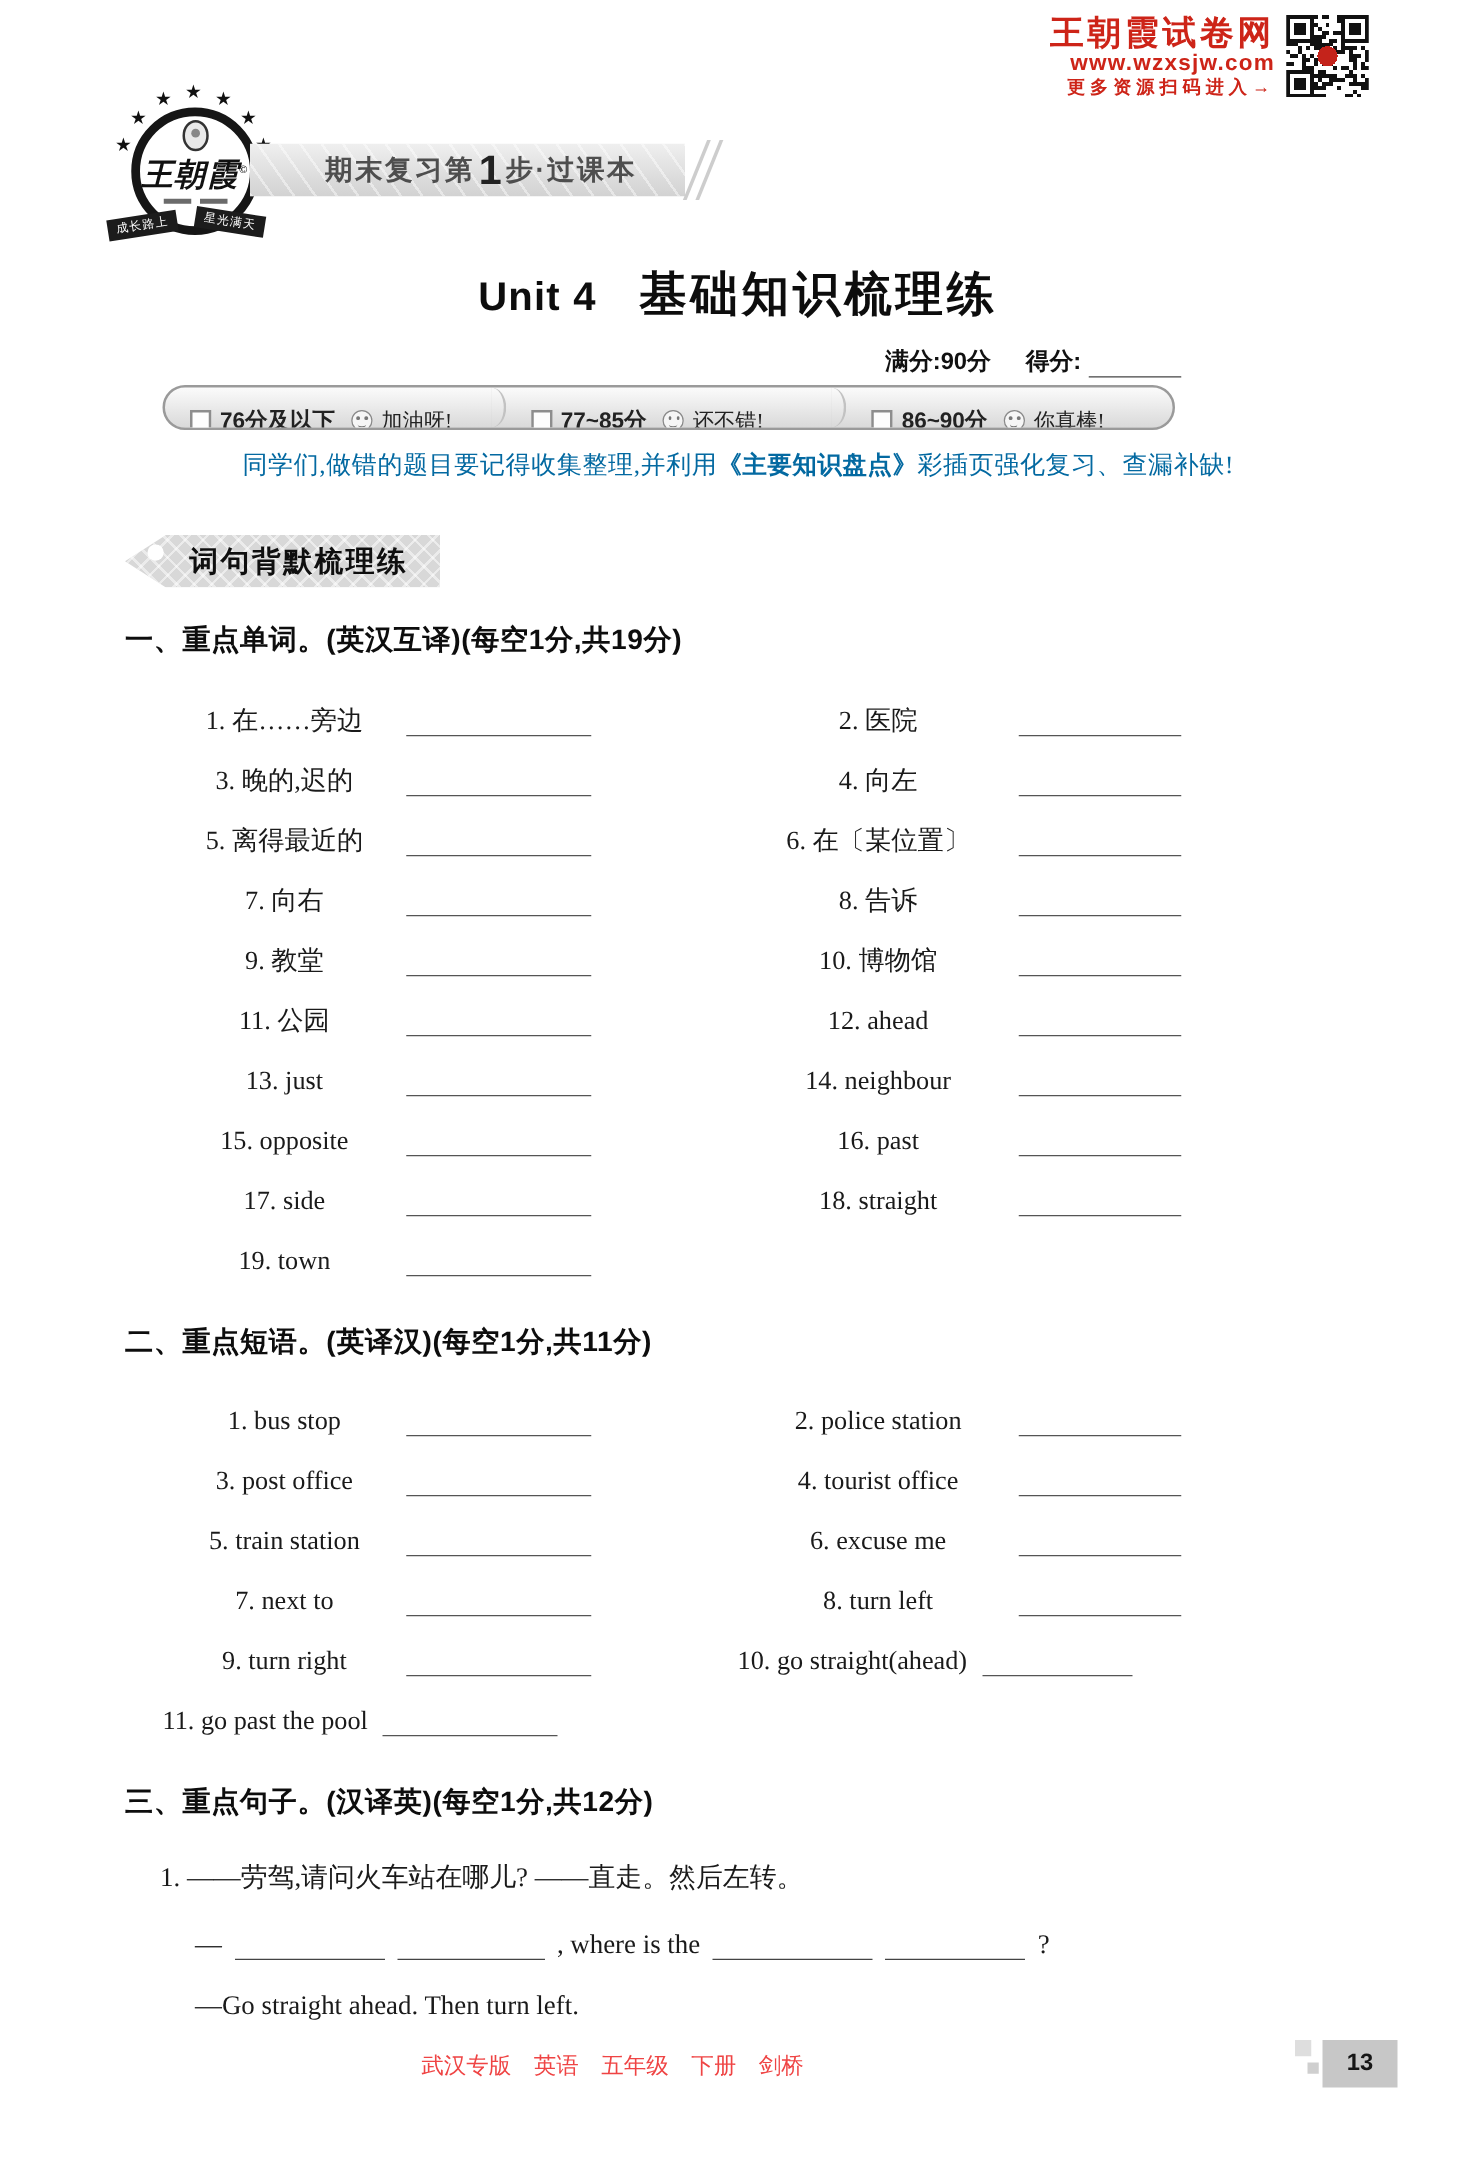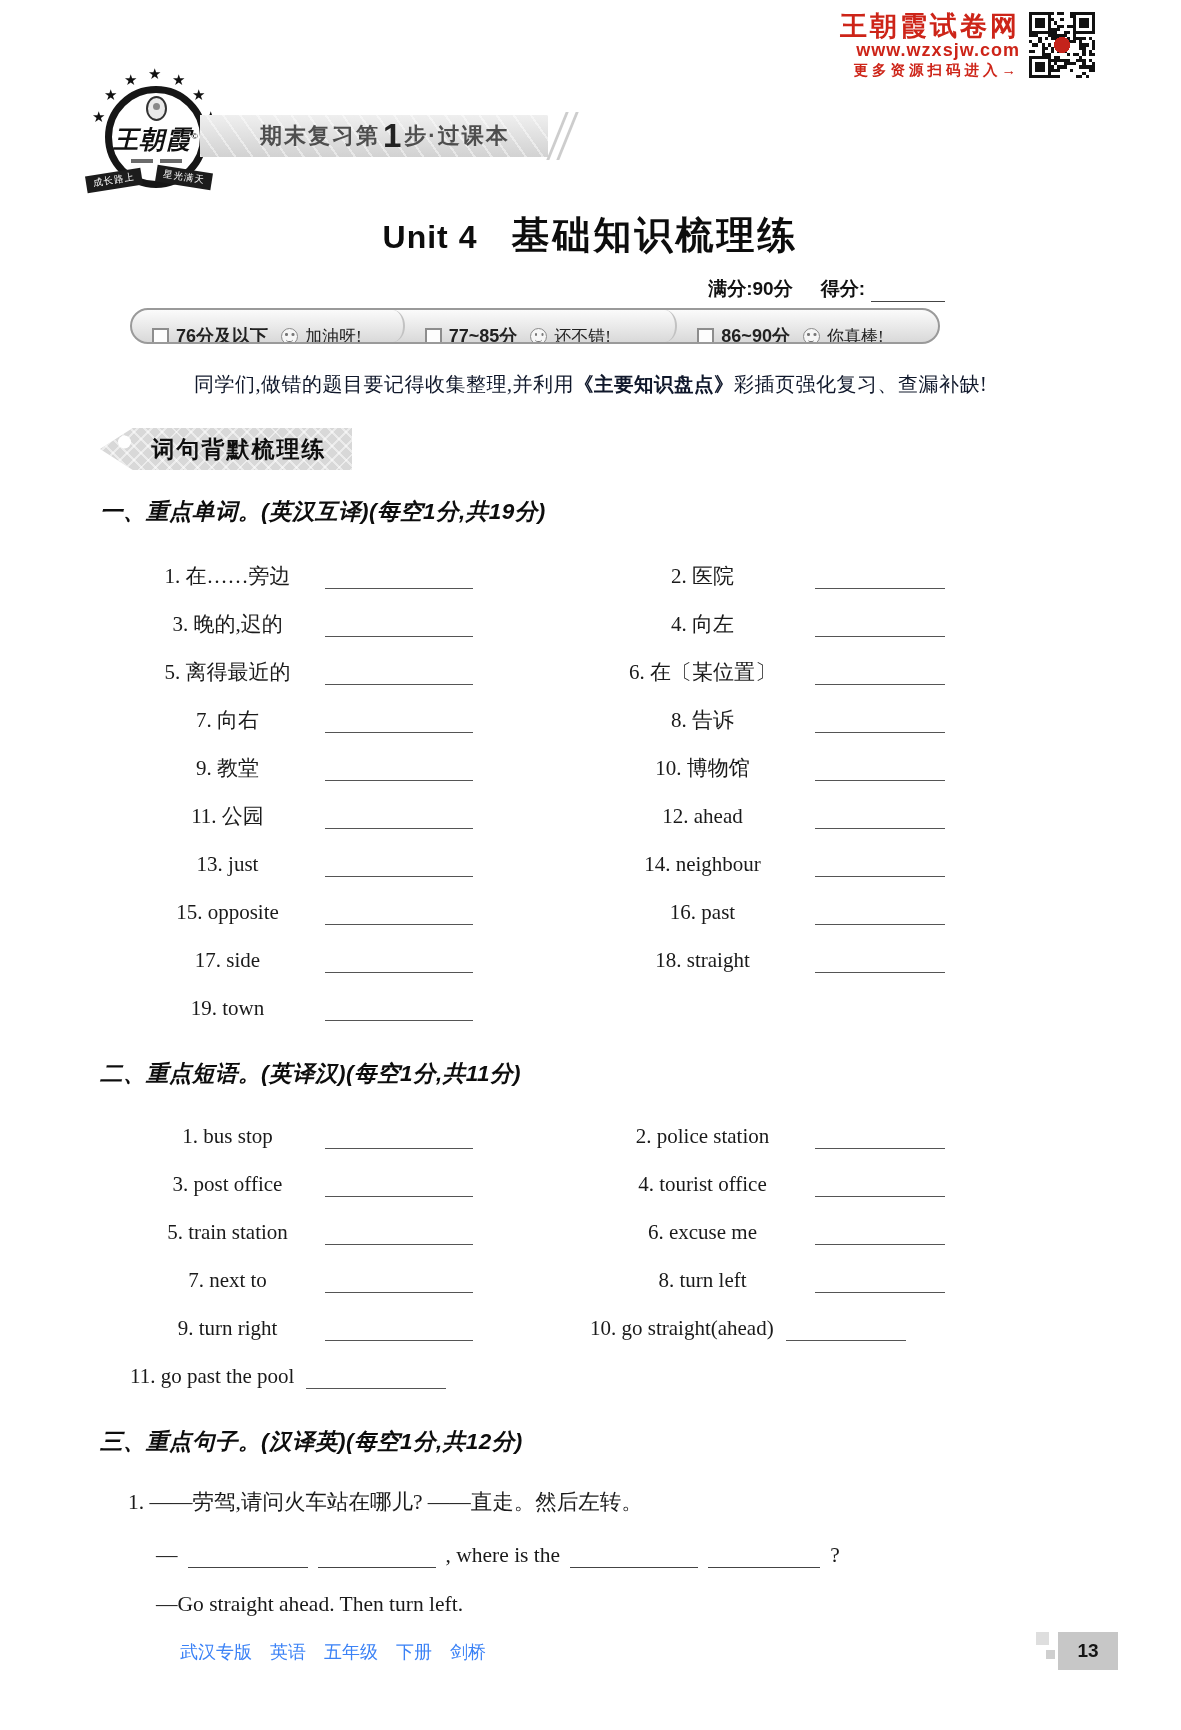--- a/index.html
+++ b/index.html
@@ -65,36 +65,36 @@
   .seg { flex:1; display:flex; align-items:center; padding-left:20px; gap:7px;margin-top:20px; }
   .divider { width:12px; border-right:2.5px solid #c2c2c2; border-radius:0 100% 100% 0 / 0 50% 50% 0; }
   .cbox { width:17px; height:17px; background:#fdfdfd; border:2px solid #8d8d8d; flex:0 0 auto; }
   .range { font-family:"Liberation Sans",sans-serif; font-size:18px; font-weight:bold; color:#222; }
   .comment { font-size:17px; color:#222; }
   .face { width:17px; height:17px; border:1.6px solid #8a8a8a; border-radius:50%; position:relative; background:#f6f6f6; flex:0 0 auto; margin-left:6px; }
   .face::before { content:''; position:absolute; width:2.6px; height:2.6px; background:#777; border-radius:50%; top:4.5px; left:3.4px; box-shadow:6.5px 0 0 #777; }
   .face::after { content:''; position:absolute; left:4px; top:7.5px; width:6.5px; height:4.5px; border-bottom:1.6px solid #777; border-radius:50%; }
 
   
-  .notice { position:absolute; top:371px; left:0; width:100%; text-align:center; font-size:20px; color:#0f172a; letter-spacing:.5px; }
+  .notice { position:absolute; top:358px; left:0; width:100%; text-align:center; font-size:20px; color:#0369a1; letter-spacing:.5px; }
   .notice b { font-family:"Liberation Sans",sans-serif; font-size:19.5px; }
 
   
   .tag { position:absolute; left:100px; top:428px; width:252px; height:42px;
     background:#d8d8d8;
     background-image:repeating-linear-gradient(45deg,rgba(255,255,255,.5) 0 2px,transparent 2px 10px),
                      repeating-linear-gradient(-45deg,rgba(255,255,255,.5) 0 2px,transparent 2px 10px);
     clip-path:polygon(0 50%,13% 0,100% 0,100% 100%,13% 100%);
     display:flex; align-items:center; justify-content:center; padding-left:26px; }
   .tag-hole { position:absolute; left:18px; top:50%; transform:translateY(-50%); width:13px; height:13px; background:#fff; border-radius:50%; }
   .tag-text { font-family:"Liberation Sans",sans-serif; font-size:23px; font-weight:bold; color:#0f0f0f; letter-spacing:2px; }
 
   
   .sec { position:absolute; left:100px; width:982px; }
-  .sec-h { font-family:"Liberation Sans",sans-serif; font-size:22.5px; font-weight:bold; color:#0d0d0d; letter-spacing:.5px;font-style:italic; }
+  .sec-h { font-family:"Liberation Sans",sans-serif; font-size:22.5px; font-weight:bold; color:#0d0d0d; letter-spacing:.5px; }
   #sec-words   { top:496px; }
   #sec-phrases { top:1058px; }
   #sec-sent    { top:1426px; }
   .grid { margin-left:30px; display:grid; grid-template-columns:348px 360px; column-gap:112px; }
   #words-grid   { margin-top:14px; }
   #phrases-grid { margin-top:12px; }
   .item { display:flex; align-items:flex-end; height:48px;text-align:center; }
   .item .lbl { width:195px; font-size:21px; line-height:25px; }
   .item.right .lbl { width:225px; }
   .item .blank { width:148px; height:25px; border-bottom:1.5px solid #555; flex:0 0 auto; }
@@ -104,21 +104,21 @@
   .item.right.wide .blank { width:120px; }
 
   
   .q1-prompt { margin:30px 0 0 28px; font-size:21.5px; }
   .q1-answer { margin:26px 0 0 56px; display:flex; align-items:flex-end; font-size:21.5px; gap:10px; }
   .ab { height:26px; border-bottom:1.5px solid #444; }
   .ab1 { width:120px; } .ab2 { width:118px; } .ab3 { width:128px; } .ab4 { width:112px; }
   .q1-line2 { margin:24px 0 0 56px; font-size:21.5px; }
 
   
-  .footer-info { position:absolute; top:1640px; left:180px; width:620px; text-align:left; font-size:18px; color:#3b82f6; }
+  .footer-info { position:absolute; top:1640px; left:180px; width:620px; text-align:center; font-size:18px; color:#ef4444; }
   .pgbox { position:absolute; left:1058px; top:1632px; width:60px; height:38px; background:#c7c7c7;
     display:flex; align-items:center; justify-content:center;
     font-family:"Liberation Sans",sans-serif; font-size:19px; font-weight:bold; color:#161616; }
   .pgsq1 { position:absolute; left:1036px; top:1632px; width:13px; height:13px; background:#dedede; }
   .pgsq2 { position:absolute; left:1046px; top:1650px; width:9px; height:9px; background:#cfcfcf; }
 </style>
 </head>
 <body>
 
 <div class="brand-text">

